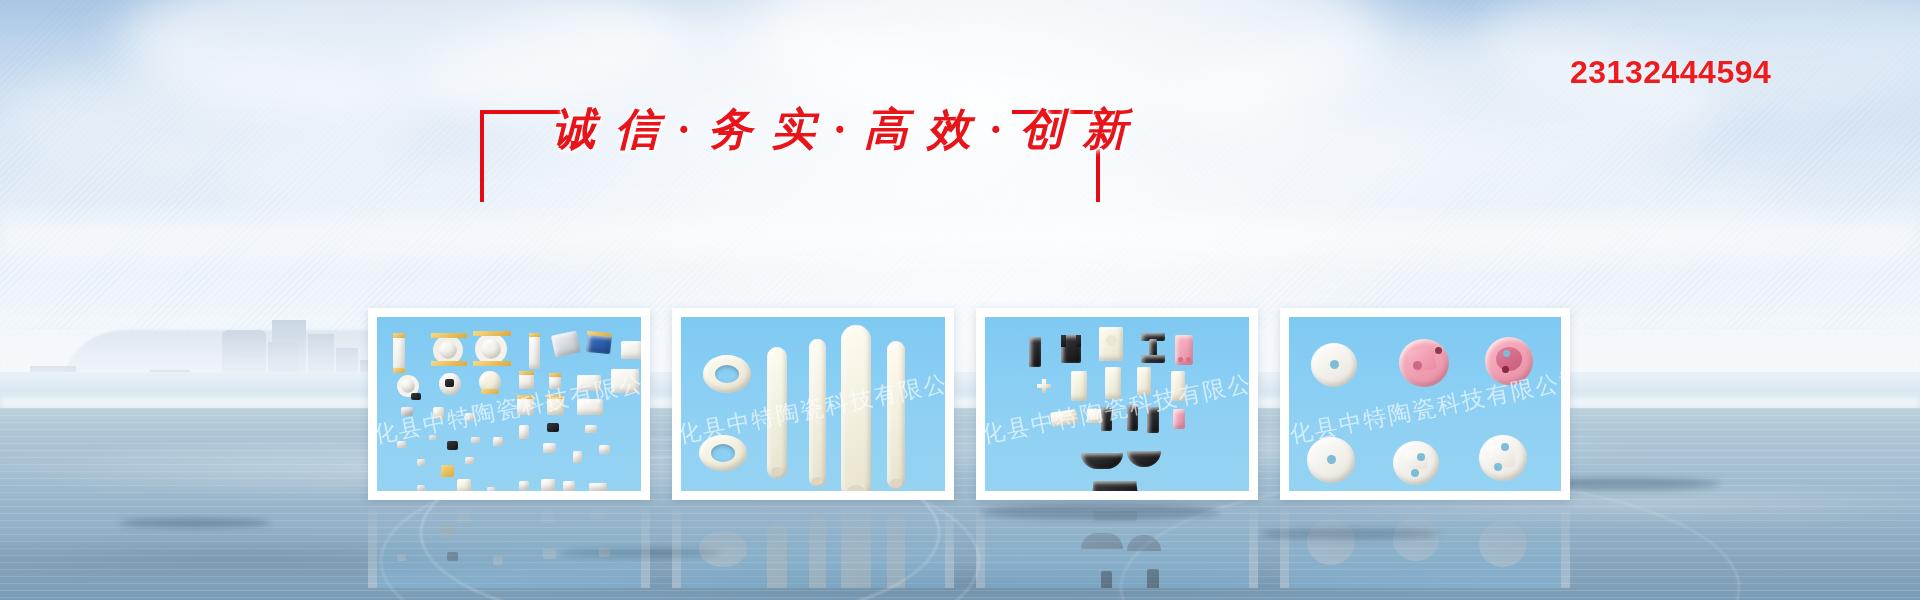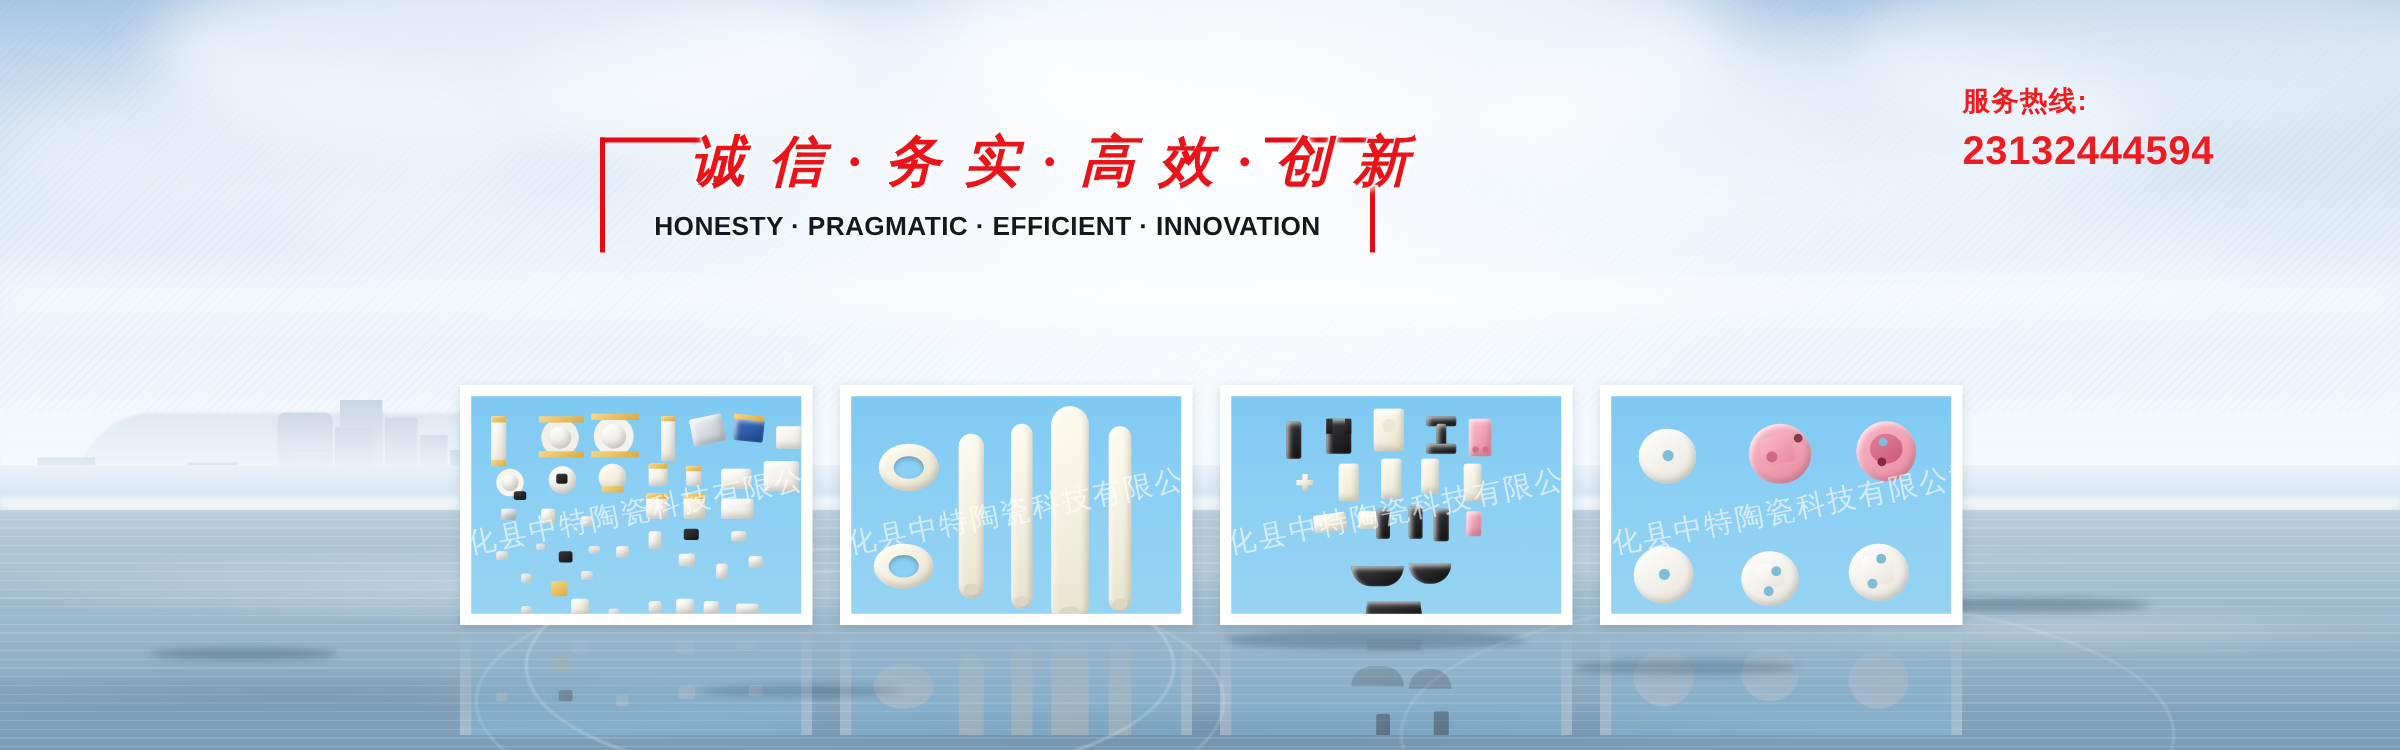--- a/index.html
+++ b/index.html
@@ -309,25 +309,23 @@
   </div>
 
   <div class="slogan">
     <div class="bracket">
       <div class="br-line br-tl-h"></div>
       <div class="br-line br-tl-v"></div>
       <div class="br-line br-tr-h"></div>
       <div class="br-line br-tr-v"></div>
     </div>
     <div class="slogan-cn">诚 信 · 务 实 · 高 效 · 创 新</div>
-    <div class="slogan-en">HONESTY · PRAGMATIC · EFFICIENT · INNOVATION</div>
   </div>
 
   <div class="contact">
-    <div class="contact-label">服务热线:</div>
     <div class="contact-phone">23132444594</div>
   </div>
 
   <div class="panels">
 
     <div class="panel" style="left:368px; top:308px; width:282px; height:192px;">
       <div class="panel-inner">
         <div class="part w p-rect shine" style="left:16px;  top:16px; width:12px; height:40px;"></div>
         <div class="part gd" style="left:16px;  top:16px; width:12px; height:5px;"></div>
         <div class="part gd" style="left:16px;  top:51px; width:12px; height:5px;"></div>

